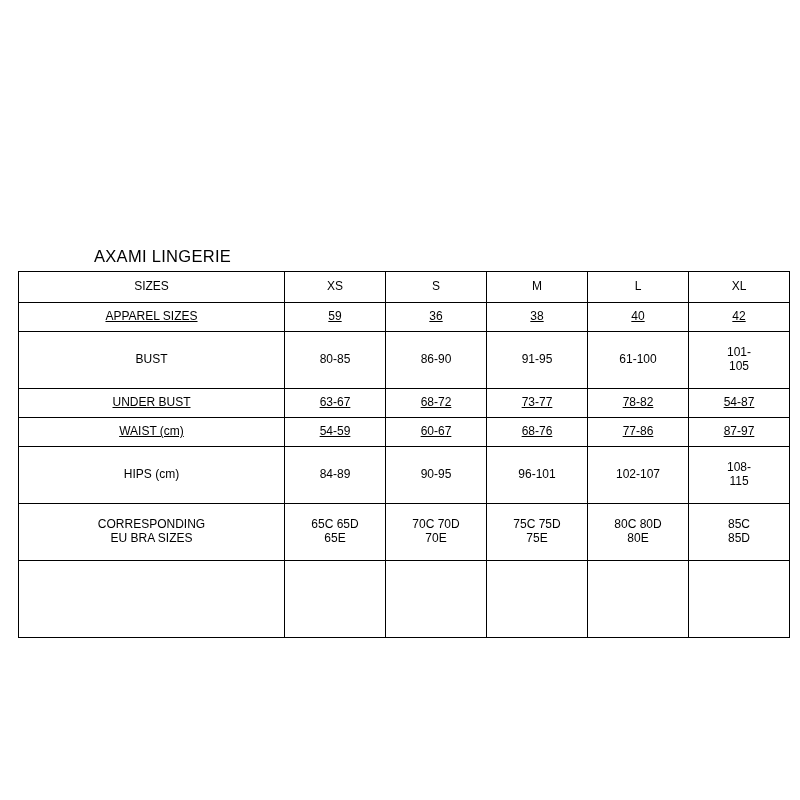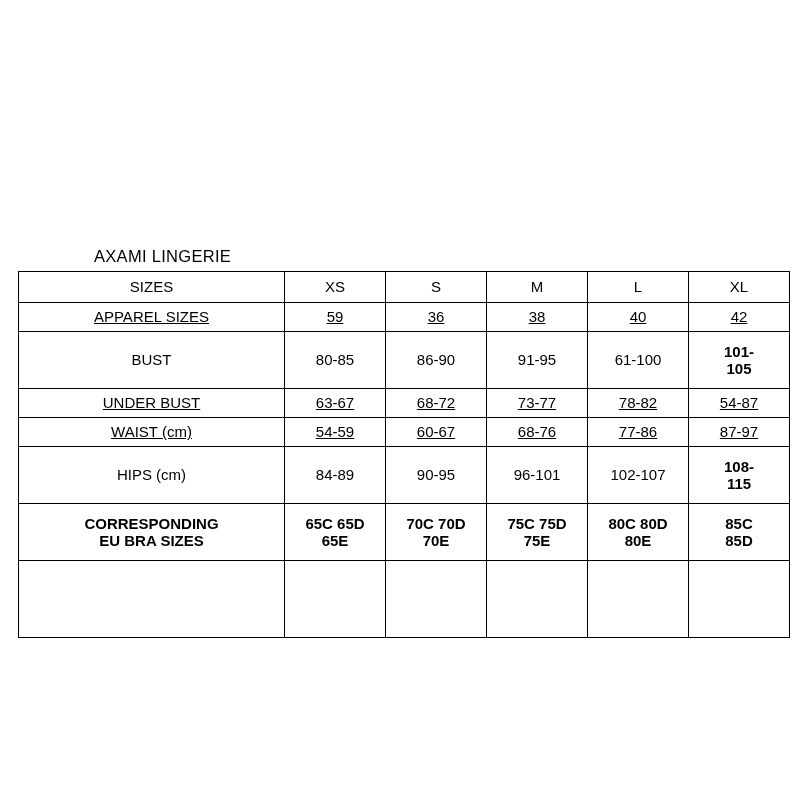--- a/index.html
+++ b/index.html
@@ -36,40 +36,39 @@
     top: 271px;
     width: 765px;
   }
   table.size-table {
     border-collapse: collapse;
     width: 765px;
     table-layout: fixed;
   }
   table.size-table td {
     border: 1.4px solid #000000;
-    font-size: 15px;
+    font-size: 12px;
     text-align: center;
     vertical-align: middle;
     padding: 0;
     line-height: 1.15;
     color: #000000;
   }
   td.label-cell {
     width: 265px;
   }
   td.val-cell {
     width: 100px;
   }
   tr.row-h1 td { height: 30px; }
   tr.row-h2 td { height: 28px; text-decoration: underline; }
   tr.row-tall td { height: 56px; }
   tr.row-corr td { height: 56px; }
   .stack {
     display: block;
-    font-weight: bold;
   }
   .stack span {
     display: block;
   }
   .spacer-row td {
     border: 1.4px solid #000000;
     height: 76px;
   }
 </style>
 </head>

